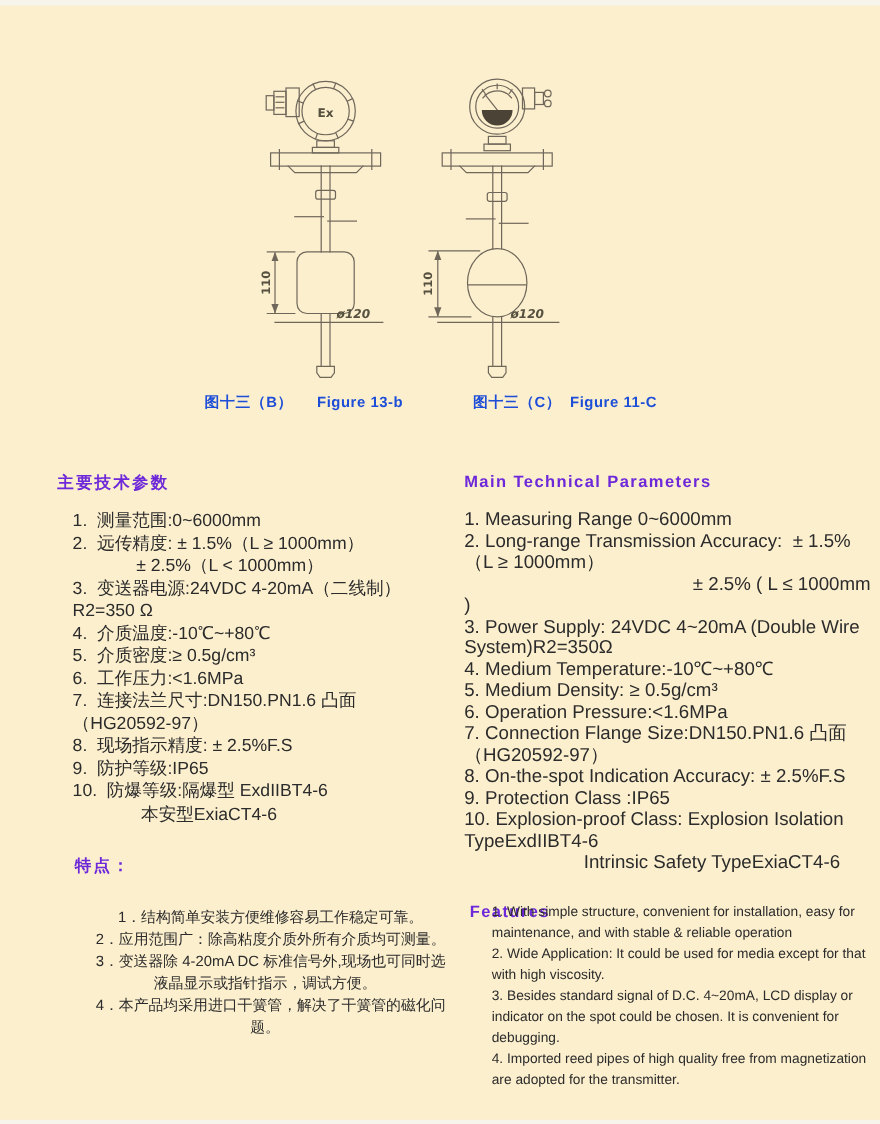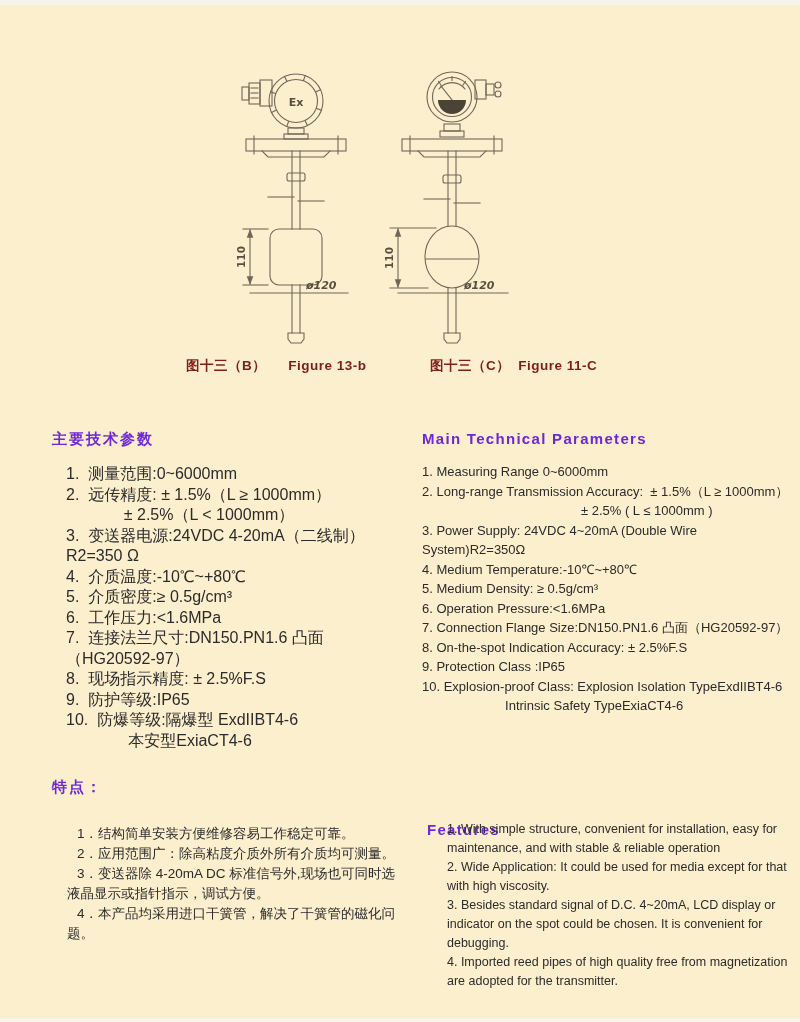--- a/index.html
+++ b/index.html
@@ -14,33 +14,33 @@
 
   svg.drawing { position:absolute; left:0; top:0; }
   .dwg line, .dwg path, .dwg rect, .dwg circle, .dwg ellipse {
     stroke:#6f675a; fill:none; stroke-width:1.1; stroke-linecap:square;
   }
   .dwg text { fill:#55503f; stroke:none; font-weight:bold;
     font-family:"DejaVu Sans","Liberation Sans",sans-serif; }
   .dwg .fill-dark { fill:#4a4336; stroke:none; }
 
   .caption { position:absolute; top:357px; font-weight:700; font-size:13.5px;
-    color:#7f1d1d; letter-spacing:0.5px; }
+    color:#1d4ed8; letter-spacing:0.5px; }
   .caption span { display:inline-block; }
 
   .hd { position:absolute; font-weight:700; font-size:15px; color:#6d28d9; }
   .hd-cn { letter-spacing:2px; }
   .hd-en { letter-spacing:1.3px; }
 
   .list { position:absolute; white-space:pre-wrap; }
   .list .li { display:block; }
   .cn-tech { left:66px;  top:464px; width:345px; font-size:16px; line-height:20.5px; }
-  .en-tech { left:422px; top:462px; width:372px; font-size:13px;   line-height:19.5px; }
+  .en-tech { left:422px; top:462px; width:372px; font-size:17px;   line-height:19.5px; }
   .cn-feat { left:67px;  top:824px; width:348px; font-size:13.5px; line-height:20px; }
-  .cn-feat .li { text-indent:10px; }
+  .cn-feat .li { text-indent:10px;text-align:center; }
   .en-feat { left:447px; top:820px; width:348px; font-size:12.5px; line-height:19px; }
 </style>
 </head>
 <body>
 
 <div class="page">
   <div class="edge top"></div>
 
   <svg class="drawing" width="800" height="352" viewBox="0 0 800 352">
     <defs>
@@ -170,21 +170,21 @@
   <div class="hd hd-cn" style="left:52px; top:430px;">主要技术参数</div>
   <div class="list cn-tech"><div class="li">1.  测量范围:0~6000mm</div><div class="li">2.  远传精度: ± 1.5%（L ≥ 1000mm）
              ± 2.5%（L &lt; 1000mm）</div><div class="li">3.  变送器电源:24VDC 4-20mA（二线制）R2=350 Ω</div><div class="li">4.  介质温度:-10℃~+80℃</div><div class="li">5.  介质密度:≥ 0.5g/cm³</div><div class="li">6.  工作压力:&lt;1.6MPa</div><div class="li">7.  连接法兰尺寸:DN150.PN1.6 凸面（HG20592-97）</div><div class="li">8.  现场指示精度: ± 2.5%F.S</div><div class="li">9.  防护等级:IP65</div><div class="li">10.  防爆等级:隔爆型 ExdIIBT4-6
               本安型ExiaCT4-6</div></div>
 
   <div class="hd hd-en" style="left:422px; top:430px;">Main Technical Parameters</div>
   <div class="list en-tech"><div class="li">1. Measuring Range 0~6000mm</div><div class="li">2. Long-range Transmission Accuracy:  ± 1.5%（L ≥ 1000mm）
                                             ± 2.5% ( L ≤ 1000mm )</div><div class="li">3. Power Supply: 24VDC 4~20mA (Double Wire System)R2=350Ω</div><div class="li">4. Medium Temperature:-10℃~+80℃</div><div class="li">5. Medium Density: ≥ 0.5g/cm³</div><div class="li">6. Operation Pressure:&lt;1.6MPa</div><div class="li">7. Connection Flange Size:DN150.PN1.6 凸面（HG20592-97）</div><div class="li">8. On-the-spot Indication Accuracy: ± 2.5%F.S</div><div class="li">9. Protection Class :IP65</div><div class="li">10. Explosion-proof Class: Explosion Isolation TypeExdIIBT4-6
                        Intrinsic Safety TypeExiaCT4-6</div></div>
 
-  <div class="hd hd-cn" style="left:52px; top:778px;">特点：</div>
+  <div class="hd hd-cn" style="left:68px; top:778px;">特点：</div>
   <div class="list cn-feat"><div class="li">1．结构简单安装方便维修容易工作稳定可靠。</div><div class="li">2．应用范围广：除高粘度介质外所有介质均可测量。</div><div class="li">3．变送器除 4-20mA DC 标准信号外,现场也可同时选
 液晶显示或指针指示，调试方便。</div><div class="li">4．本产品均采用进口干簧管，解决了干簧管的磁化问
 题。</div></div>
 
   <div class="hd hd-en" style="left:427px; top:777px;margin-top:44px;">Features</div>
   <div class="list en-feat"><div class="li">1. With simple structure, convenient for installation, easy for
 maintenance, and with stable &amp; reliable operation</div><div class="li">2. Wide Application: It could be used for media except for that
 with high viscosity.</div><div class="li">3. Besides standard signal of D.C. 4~20mA, LCD display or
 indicator on the spot could be chosen. It is convenient for
 debugging.</div><div class="li">4. Imported reed pipes of high quality free from magnetization

